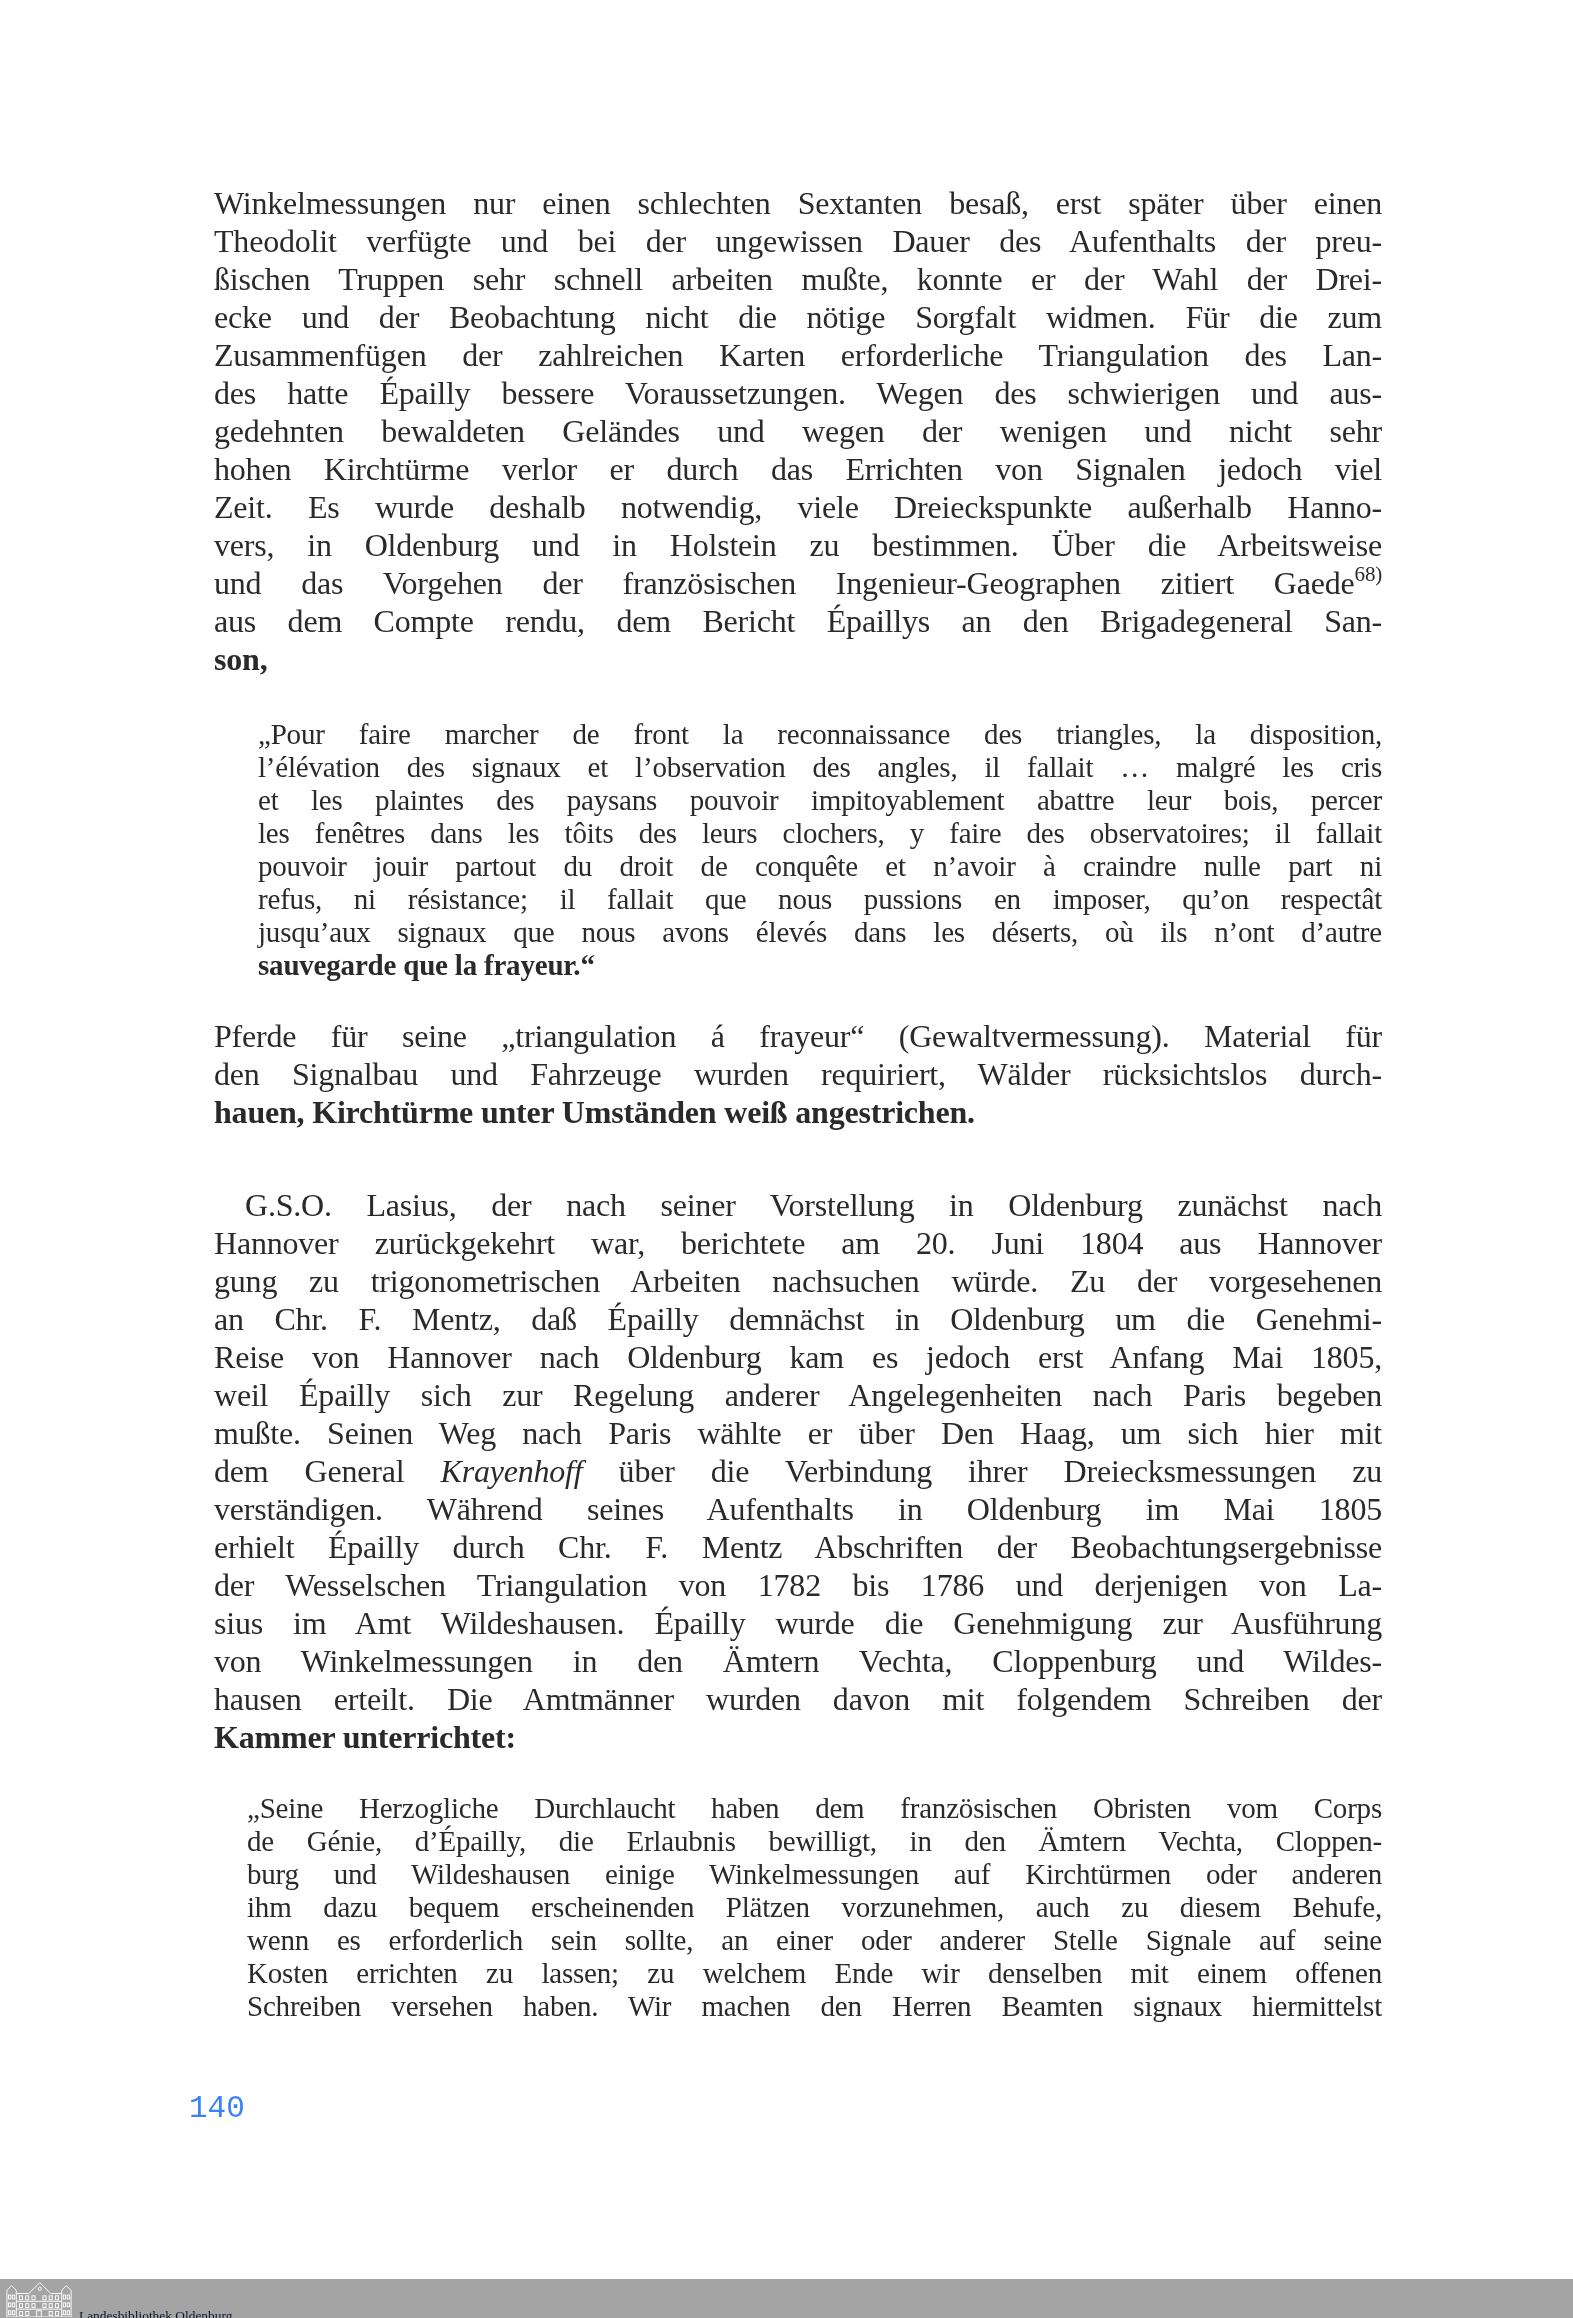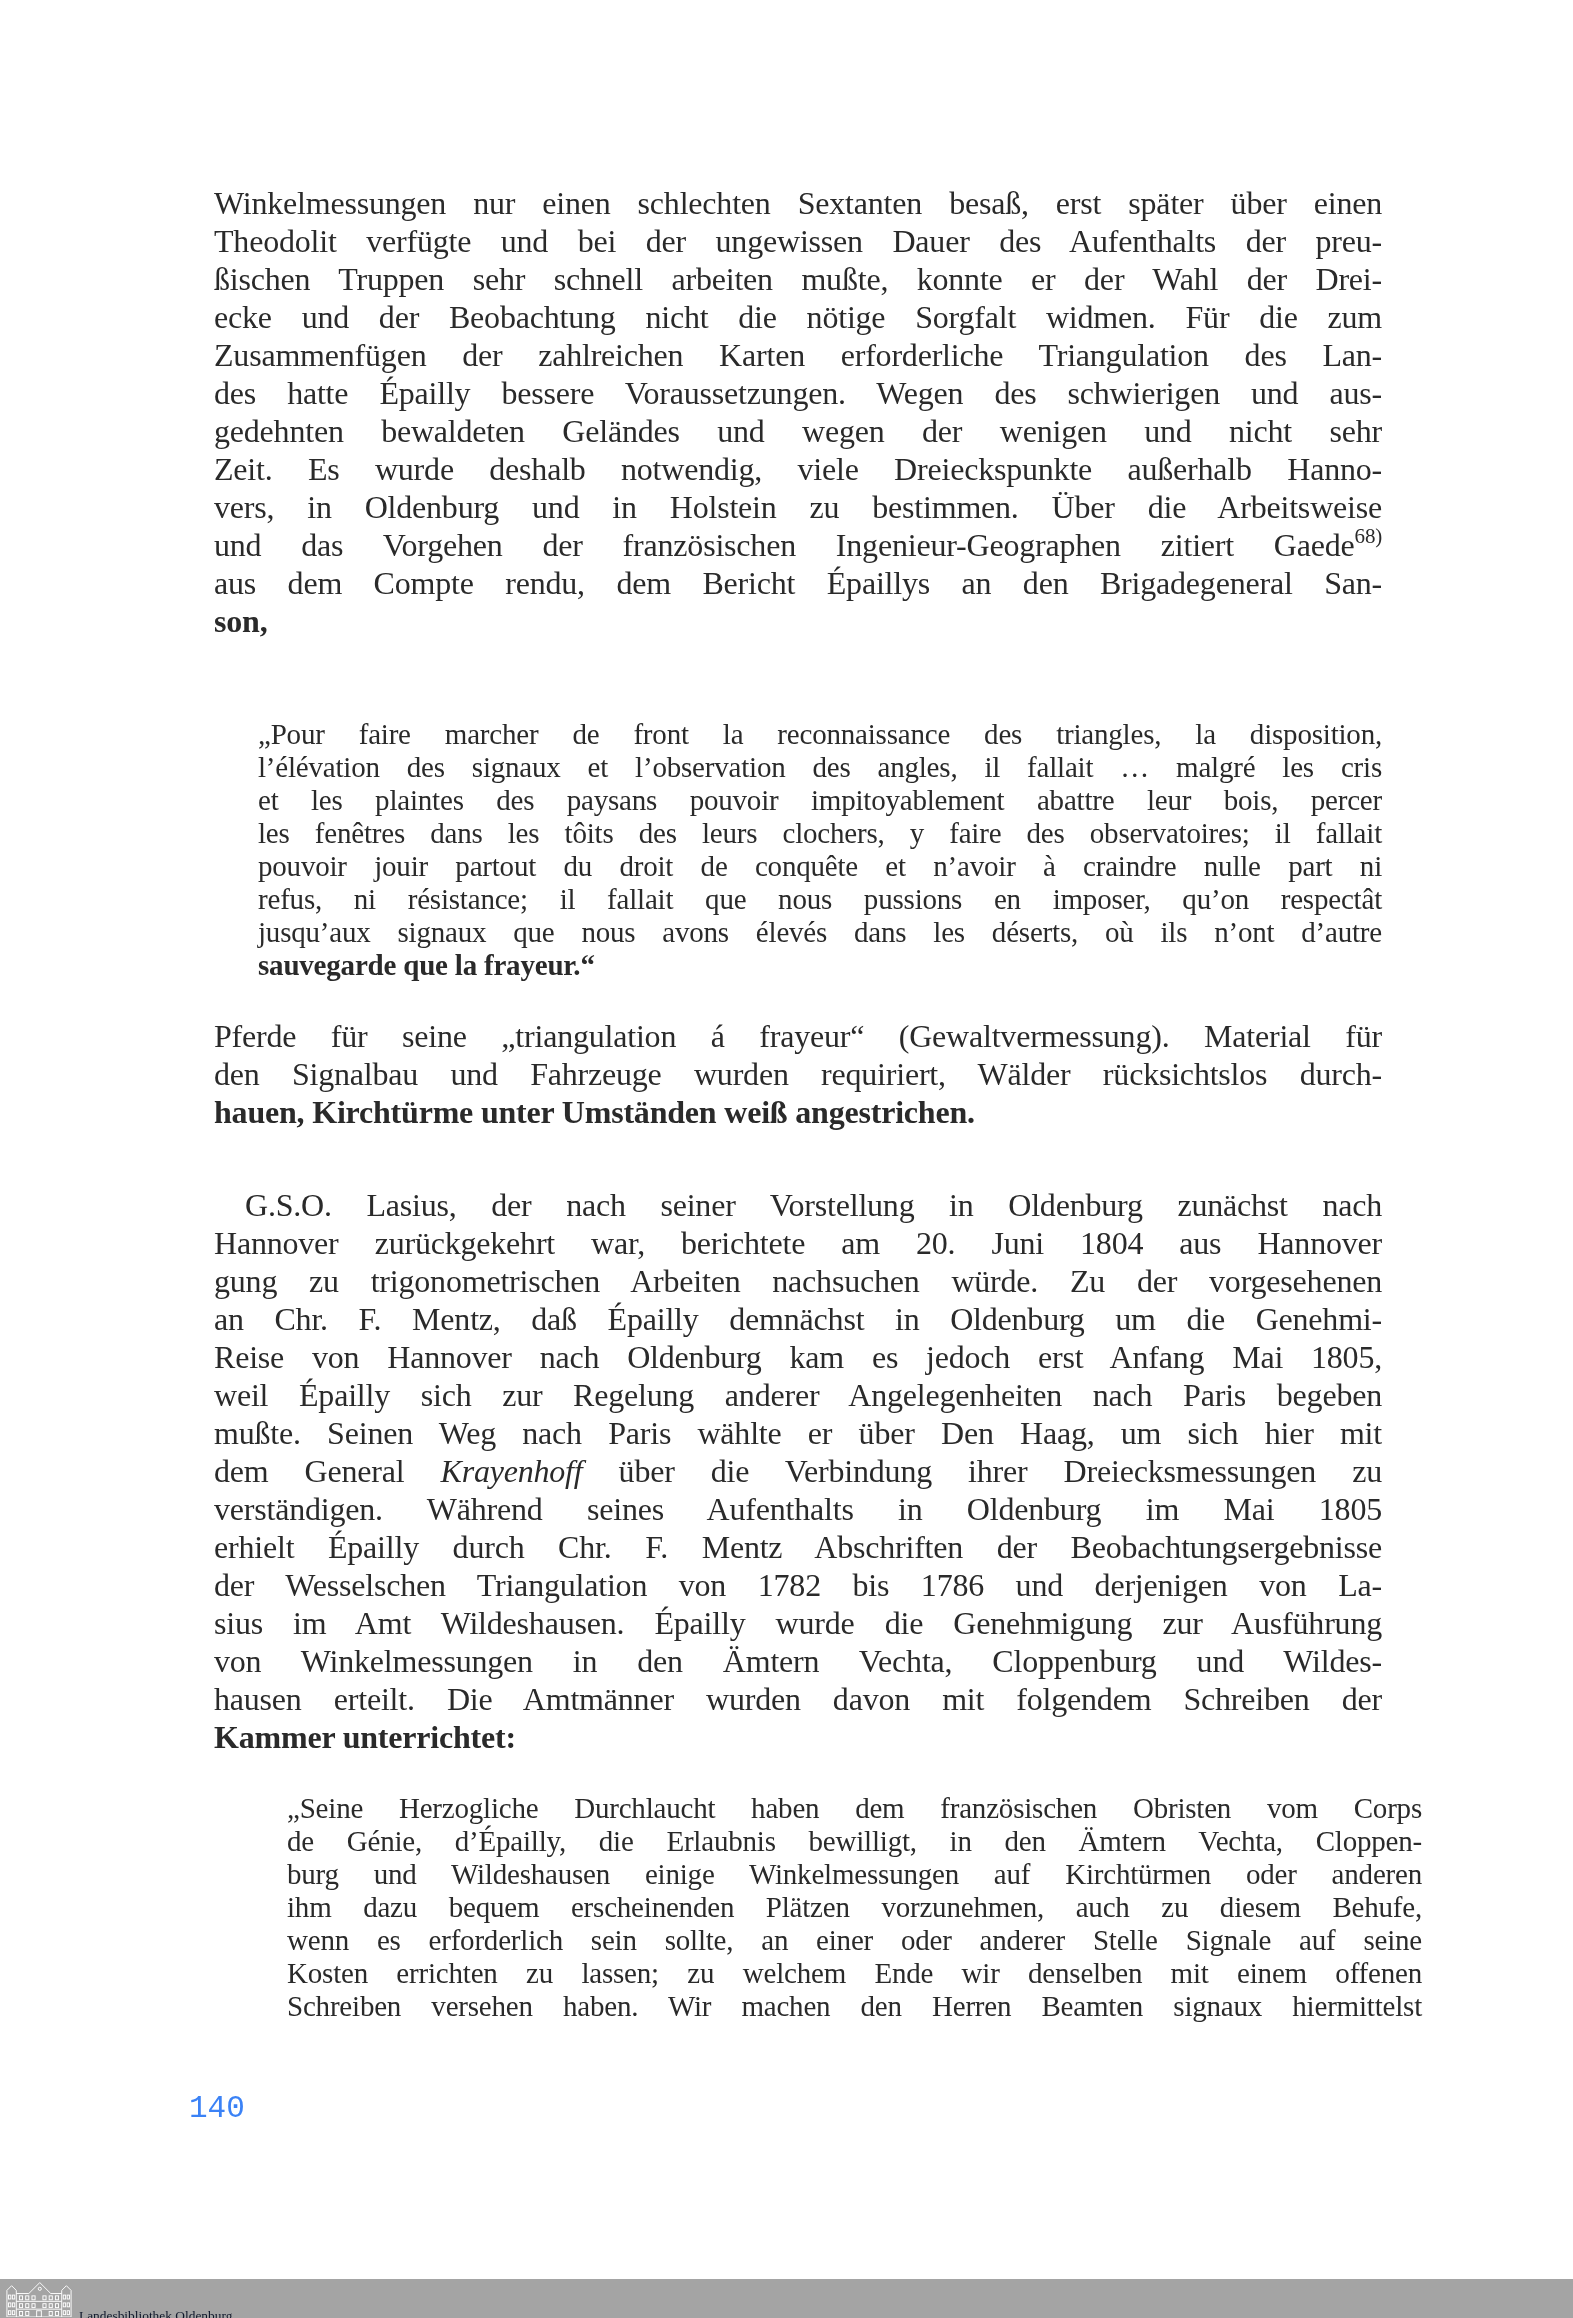--- a/index.html
+++ b/index.html
@@ -17,21 +17,21 @@
       letter-spacing: -0.2px;
     }
     .line.last { text-align-last: left; font-weight: bold; }
     .line.indent { padding-left: 31px; }
     .body-block .line { transform-origin: left; }
     .quote .line { font-size: 29px; line-height: 33px; height 33px; }
     #block1 { top: 184px; }
     #quote1 { top: 718px; left: 258px; width: 1124px; }
     #block2 { top: 1017px; }
     #block3 { top: 1186px; }
-    #quote2 { top: 1792px; left: 247px; width: 1135px; margin-left: 40px; }
+    #quote2 { top: 1792px; left: 247px; width: 1135px; }
     .quote .line { height: 33px; }
     sup { font-size: 21px; line-height: 0; vertical-align: 12.6px; }
     i { font-style: italic; }
     .page-number {
       position: absolute; left: 189px; top: 2091px;
       font-size: 31px; color: #3b82f6; font-family: Liberation Mono, monospace;
     }
     .footer {
       position: absolute; left: 0; top: 2279px; width: 1574px; height: 39px;
       background: #a4a4a4; display: flex; align-items: center;
@@ -49,20 +49,21 @@
 <div class="page">
 
   <div class="text-block body-block" id="block1">
     <span class="line">Winkelmessungen nur einen schlechten Sextanten besaß, erst später über einen</span>
     <span class="line">Theodolit verfügte und bei der ungewissen Dauer des Aufenthalts der preu-</span>
     <span class="line">ßischen Truppen sehr schnell arbeiten mußte, konnte er der Wahl der Drei-</span>
     <span class="line">ecke und der Beobachtung nicht die nötige Sorgfalt widmen. Für die zum</span>
     <span class="line">Zusammenfügen der zahlreichen Karten erforderliche Triangulation des Lan-</span>
     <span class="line">des hatte Épailly bessere Voraussetzungen. Wegen des schwierigen und aus-</span>
     <span class="line">gedehnten bewaldeten Geländes und wegen der wenigen und nicht sehr</span>
+    <span class="line">hohen Kirchtürme verlor er durch das Errichten von Signalen jedoch viel</span>
     <span class="line">Zeit. Es wurde deshalb notwendig, viele Dreieckspunkte außerhalb Hanno-</span>
     <span class="line">vers, in Oldenburg und in Holstein zu bestimmen. Über die Arbeitsweise</span>
     <span class="line"><span>und das Vorgehen der französischen Ingenieur-Geographen zitiert Gaede</span><sup>68)</sup></span>
     <span class="line">aus dem Compte rendu, dem Bericht Épaillys an den Brigadegeneral San-</span>
     <span class="line last">son,</span>
   </div>
 
   <div class="text-block quote" id="quote1">
     <span class="line">„Pour faire marcher de front la reconnaissance des triangles, la disposition,</span>
     <span class="line">l’élévation des signaux et l’observation des angles, il fallait … malgré les cris</span>

